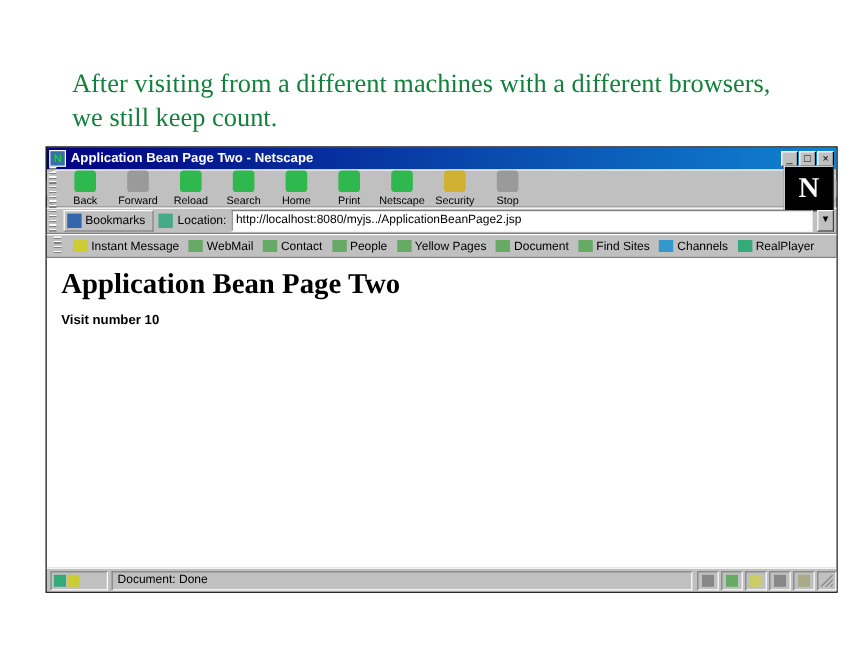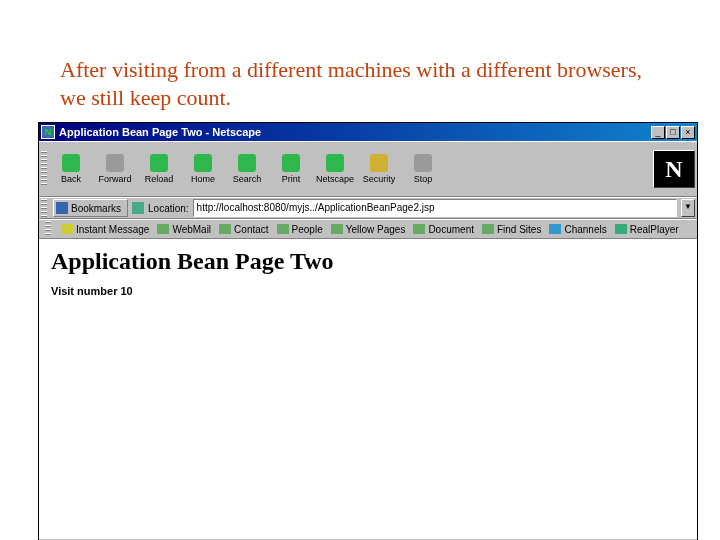--- a/index.html
+++ b/index.html
@@ -11,21 +11,21 @@
     font-family: "Times New Roman", serif;
     overflow: hidden;
   }
   .slide-text {
     position: absolute;
     top: 56px;
     left: 60px;
     width: 600px;
     font-size: 22px;
     line-height: 1.25;
-    color: #c2410c;
+    color: #15803d;
   }
   .browser {
     position: absolute;
     top: 122px;
     left: 38px;
     width: 660px;
     border: 1px solid #000;
     background: #c0c0c0;
     font-family: "MS Sans Serif", Arial, sans-serif;
     font-size: 11px;
@@ -65,26 +65,27 @@
     background: #c0c0c0;
     display: flex;
     align-items: center;
     padding: 0 4px;
     gap: 12px;
     font-size: 11px;
     border-bottom: 1px solid #808080;
   }
   .menubar span { cursor: default; }
   .toolbar {
-    height: 56px;
+    height: 32px;
     background: #c0c0c0;
     display: flex;
     align-items: center;
     border-top: 1px solid #fff;
     border-bottom: 1px solid #808080;
+    border-radius: 11px;
   }
   .grip {
     width: 6px; height: 36px;
     background: repeating-linear-gradient(180deg, #fff 0 1px, #808080 1px 2px, transparent 2px 4px);
     margin: 0 2px;
   }
   .tbtn {
     width: 44px; height: 38px;
     display: flex; flex-direction: column;
     align-items: center; justify-content: center;
@@ -156,21 +157,21 @@
     border-top: 1px solid #fff;
     border-bottom: 1px solid #808080;
     gap: 8px;
     padding: 0 4px;
     font-size: 10px;
   }
   .linkitem { display: flex; align-items: center; gap: 3px; }
   .li-ico { width: 12px; height: 10px; }
   .content {
     background: #fff;
-    height: 299px;
+    height: 258px;
     padding: 8px 12px;
     font-family: "Times New Roman", serif;
     color: #000;
     border-top: 1px solid #fff;
   }
   .content h1 {
     margin: 0 0 10px 0;
     font-size: 24px;
     font-weight: bold;
   }
@@ -241,25 +242,25 @@
     <div class="tbtn">
         <div class="ico" style="background:#9a9a9a"></div>
         <span>Forward</span>
       </div>
     <div class="tbtn">
         <div class="ico" style="background:#2eb84e"></div>
         <span>Reload</span>
       </div>
     <div class="tbtn">
         <div class="ico" style="background:#2eb84e"></div>
+        <span>Search</span>
+      </div>
+    <div class="tbtn">
+        <div class="ico" style="background:#2eb84e"></div>
         <span>Home</span>
-      </div>
-    <div class="tbtn">
-        <div class="ico" style="background:#2eb84e"></div>
-        <span>Search</span>
       </div>
     <div class="tbtn">
         <div class="ico" style="background:#2eb84e"></div>
         <span>Print</span>
       </div>
     <div class="tbtn">
         <div class="ico" style="background:#2eb84e"></div>
         <span>Netscape</span>
       </div>
     <div class="tbtn">

